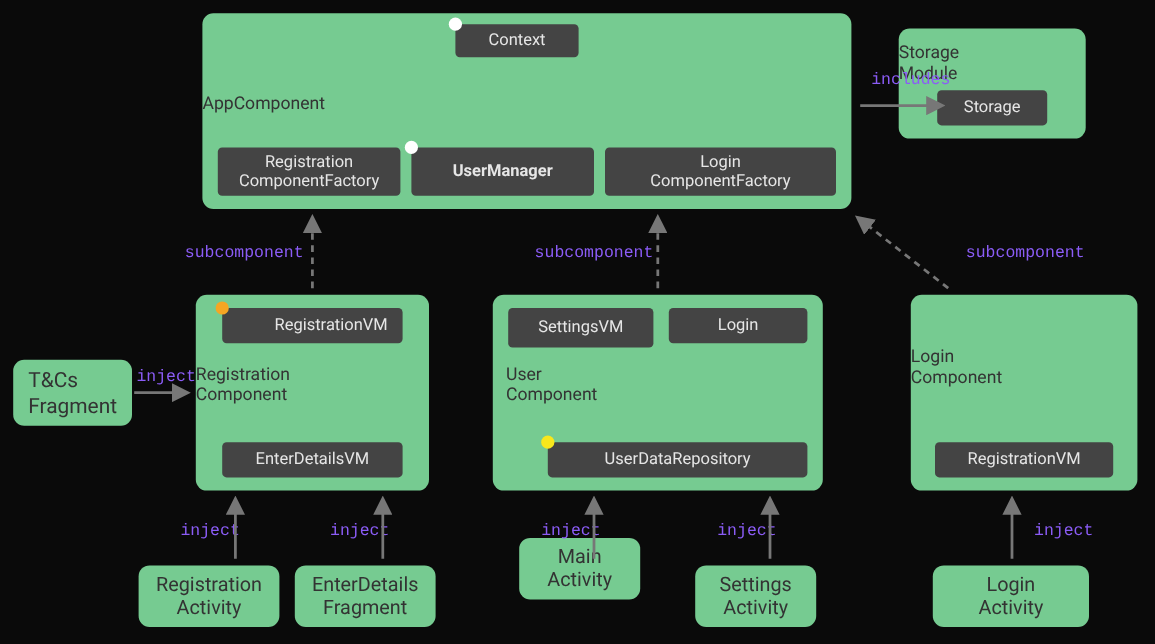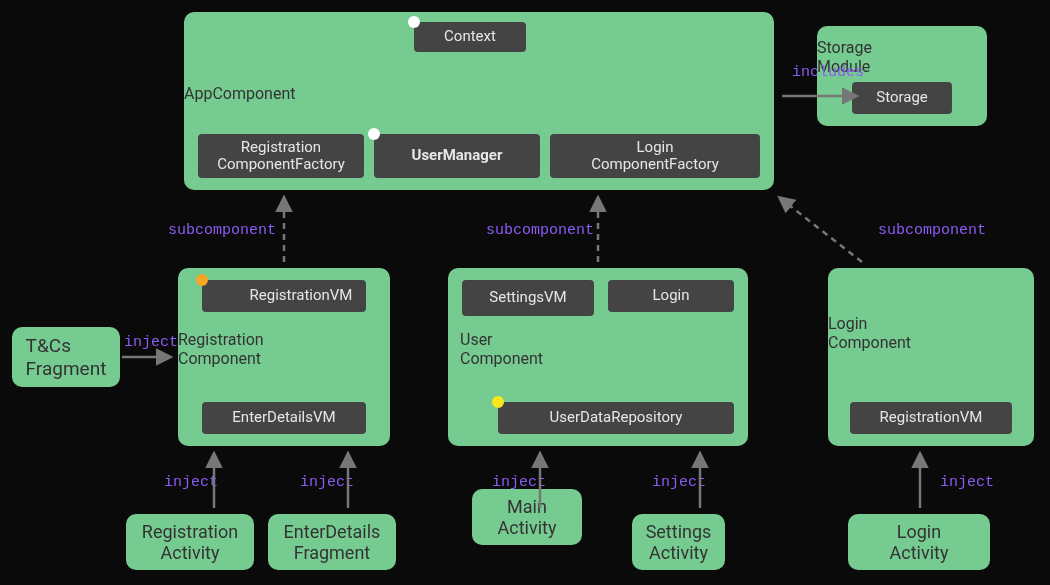--- a/index.html
+++ b/index.html
@@ -119,21 +119,21 @@
 Activity</div>
 </div>
 <div class="green-box" style="left:268px; top:514px; width:128px; height:56px; display:flex; align-items:center; justify-content:center;">
   <div class="title" style="font-size:18px; white-space:pre-line; text-align:center;">EnterDetails
 Fragment</div>
 </div>
 <div class="green-box" style="left:472px; top:489px; width:110px; height:56px; display:flex; align-items:center; justify-content:center;">
   <div class="title" style="font-size:18px; white-space:pre-line; text-align:center;">Main
 Activity</div>
 </div>
-<div class="green-box" style="left:632px; top:514px; width:93px; height:56px; display:flex; align-items:center; justify-content:center;">
+<div class="green-box" style="left:632px; top:514px; width:110px; height:56px; display:flex; align-items:center; justify-content:center;">
   <div class="title" style="font-size:18px; white-space:pre-line; text-align:center;">Settings
 Activity</div>
 </div>
 <div class="green-box" style="left:848px; top:514px; width:142px; height:56px; display:flex; align-items:center; justify-content:center;">
   <div class="title" style="font-size:18px; white-space:pre-line; text-align:center;">Login
 Activity</div>
 </div>
 
 <div class="label" style="left:792px; top:64px;">includes</div>
 <div class="label" style="left:168px; top:222px;">subcomponent</div>

